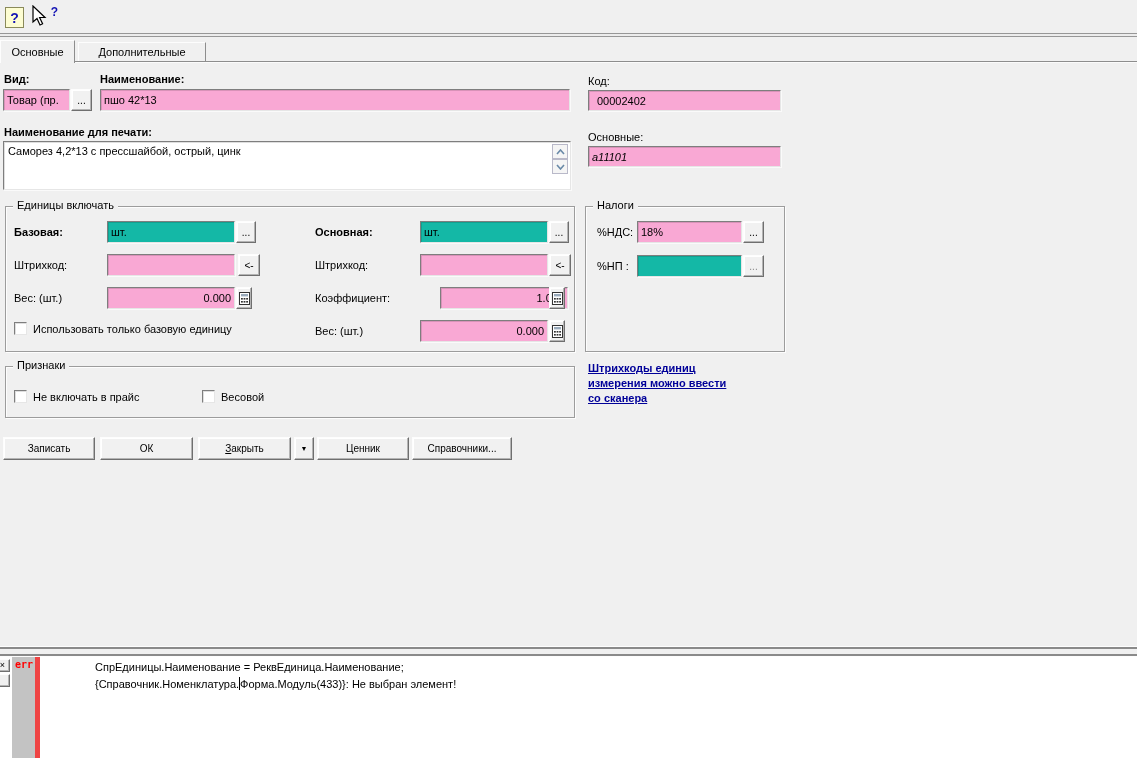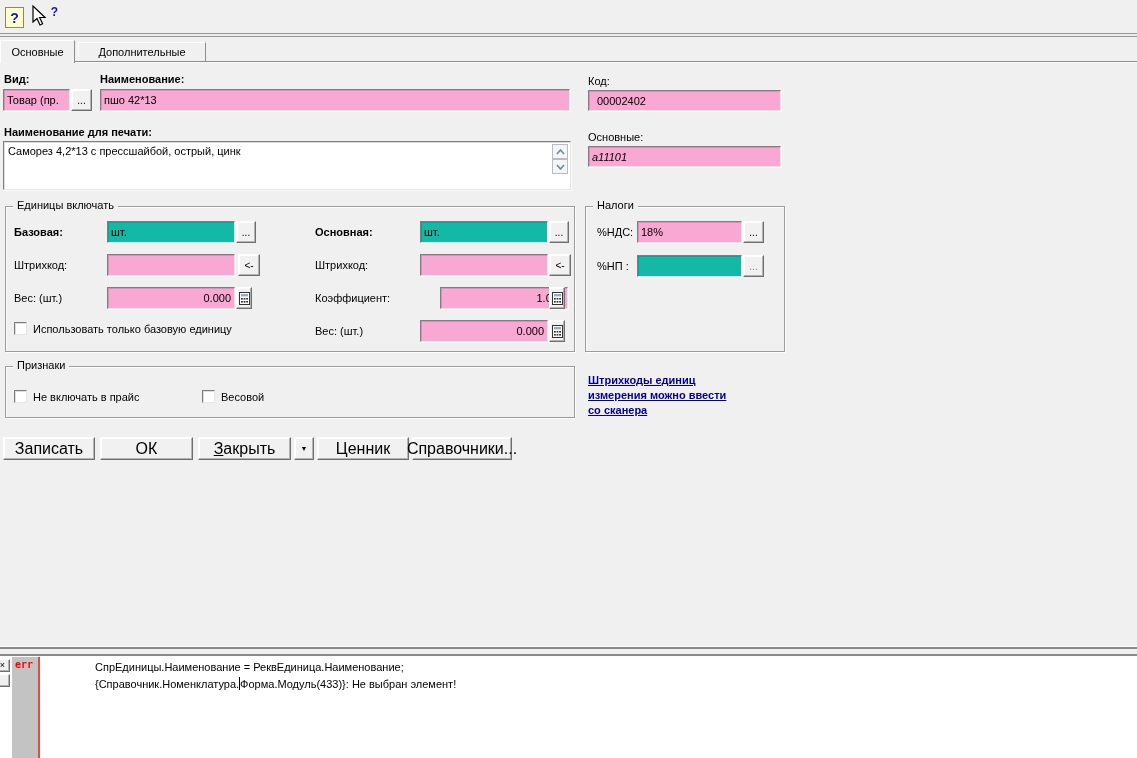--- a/index.html
+++ b/index.html
@@ -18,21 +18,21 @@
   input.sunken { font-family:"Liberation Sans", sans-serif; font-size:11px; padding:0 3px; outline:none; }
   input.num { text-align:right; }
   .ro { background:#14b8a6; }
 
   
   .btn3d {
     position:absolute; background:#f1f1f1;
     border:1px solid; border-color:#fdfdfd #6f6f6f #6f6f6f #fdfdfd;
     box-shadow: inset -1px -1px 0 #b4b4b4, inset 1px 1px 0 #fff;
     display:flex; align-items:center; justify-content:center;
-    font-size:16px; cursor:pointer; user-select:none;
+    font-size:10px; cursor:pointer; user-select:none;
   }
   .btn3d.sm { font-size:10px; }
 
   
   .groupbox {
     position:absolute; border:1px solid #9c9c9c;
     box-shadow: 1px 1px 0 #fdfdfd, inset 1px 1px 0 #fdfdfd;
   }
   .legend { position:absolute; top:-8px; left:7px; background:#f0f0f0; padding:0 4px; white-space:nowrap; }
 
@@ -62,33 +62,33 @@
 
   
   .mlbox { position:absolute; background:#fff;
     border:1px solid; border-color:#7e7e7e #e6e6e6 #e6e6e6 #7e7e7e;
     box-shadow: inset 1px 1px 0 rgba(0,0,0,0.13), 1px 1px 0 #fafafa; }
   .mlbox .txt { position:absolute; left:4px; top:3px; right:22px; white-space:pre-wrap; cursor:text; }
   .scrbtn { position:absolute; width:16px; height:15px; background:#f5f5f5;
     border:1px solid #b9b9c9; display:flex; align-items:center; justify-content:center; cursor:pointer; }
 
   
-  .hint { position:absolute; left:588px; top:373px; width:225px;
+  .hint { position:absolute; left:588px; top:361px; width:225px;
     font-weight:bold; color:#000099; line-height:15px; cursor:pointer; }
   .hint div { text-decoration:underline; white-space:nowrap; }
 
   
   .edge-a { position:absolute; left:0; top:646px; width:1137px; height:3px;
     border-top:1px solid #fdfdfd; background:#8a8a8a; }
   .edge-gap { position:absolute; left:0; top:649px; width:1137px; height:5px; background:#f0f0f0; }
   .edge-b { position:absolute; left:0; top:654px; width:1137px; height:3px;
     background:#8a8a8a; border-bottom:1px solid #fdfdfd; }
   .msgwin { position:absolute; left:0; top:657px; width:1137px; height:101px; background:#fff; overflow:hidden; }
   .msg-gutter { position:absolute; left:12px; top:0; width:28px; height:101px; background:#c3c3c3;
-    border-right:2px solid #ef4444; }
+    border-right:5px solid #ef4444; }
   .msg-err { position:absolute; left:3px; top:2px; color:#ff0000; font-weight:bold;
     font-family:"DejaVu Sans Mono", monospace; font-size:10px; }
   .msg-line { position:absolute; left:95px; white-space:nowrap; cursor:text; }
   .caret { display:inline-block; width:1px; height:13px; background:#000; vertical-align:-2px; }
   .minibtn { position:absolute; width:15px; height:13px; background:#f0f0f0;
     border:1px solid; border-color:#fdfdfd #6f6f6f #6f6f6f #fdfdfd;
     box-shadow: inset -1px -1px 0 #b4b4b4; font-size:9px; line-height:10px; text-align:center; cursor:pointer; }
 </style>
 </head>
 <body>

